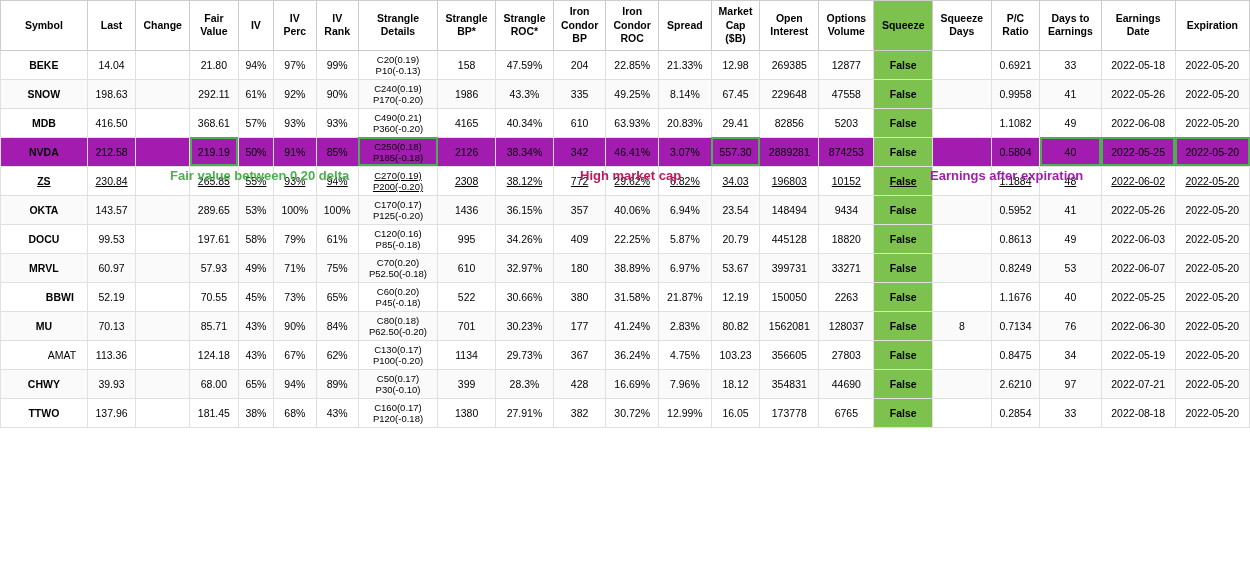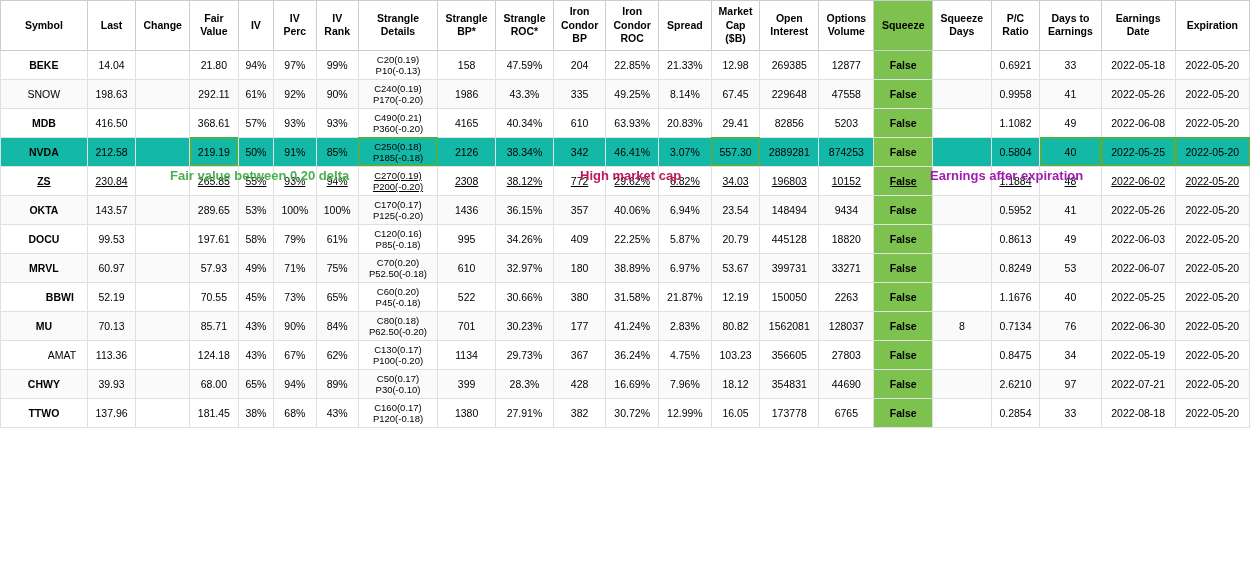--- a/index.html
+++ b/index.html
@@ -77,21 +77,21 @@
           <td>269385</td>
           <td>12877</td>
           <td style="background: rgb(125, 194, 78); font-weight: bold;">False</td>
           <td></td>
           <td>0.6921</td>
           <td>33</td>
           <td>2022-05-18</td>
           <td>2022-05-20</td>
         </tr>
         <tr style="background: rgb(250, 250, 250);">
-          <td style="font-weight: normal;">SNOW</td>
+          <td style="font-weight: bold;">SNOW</td>
           <td>198.63</td>
           <td></td>
           <td>292.11</td>
           <td>61%</td>
           <td>92%</td>
           <td>90%</td>
           <td style="white-space: pre; font-size: 9.5px;">C240(0.19)
 P170(-0.20)</td>
           <td>1986</td>
           <td>43.3%</td>
@@ -126,21 +126,21 @@
           <td>29.41</td>
           <td>82856</td>
           <td>5203</td>
           <td style="background: rgb(125, 194, 78); font-weight: bold;">False</td>
           <td></td>
           <td>1.1082</td>
           <td>49</td>
           <td>2022-06-08</td>
           <td>2022-05-20</td>
         </tr>
-        <tr style="background: #14b8a6;">
+        <tr style="background: #a21caf;">
           <td style="font-weight: bold;">NVDA</td>
           <td>212.58</td>
           <td></td>
           <td style="outline: rgb(76, 175, 80) solid 2px; outline-offset: -2px;">219.19</td>
           <td>50%</td>
           <td>91%</td>
           <td>85%</td>
           <td style="outline: rgb(76, 175, 80) solid 2px; outline-offset: -2px; white-space: pre; font-size: 9.5px;">C250(0.18)
 P185(-0.18)</td>
           <td>2126</td>

